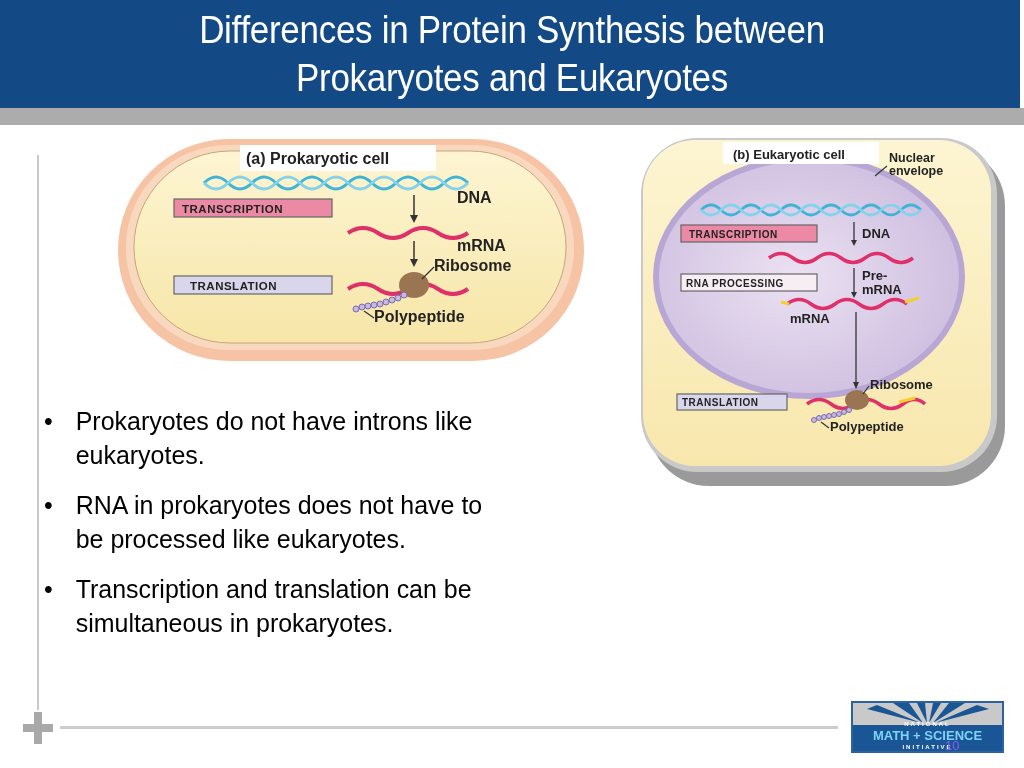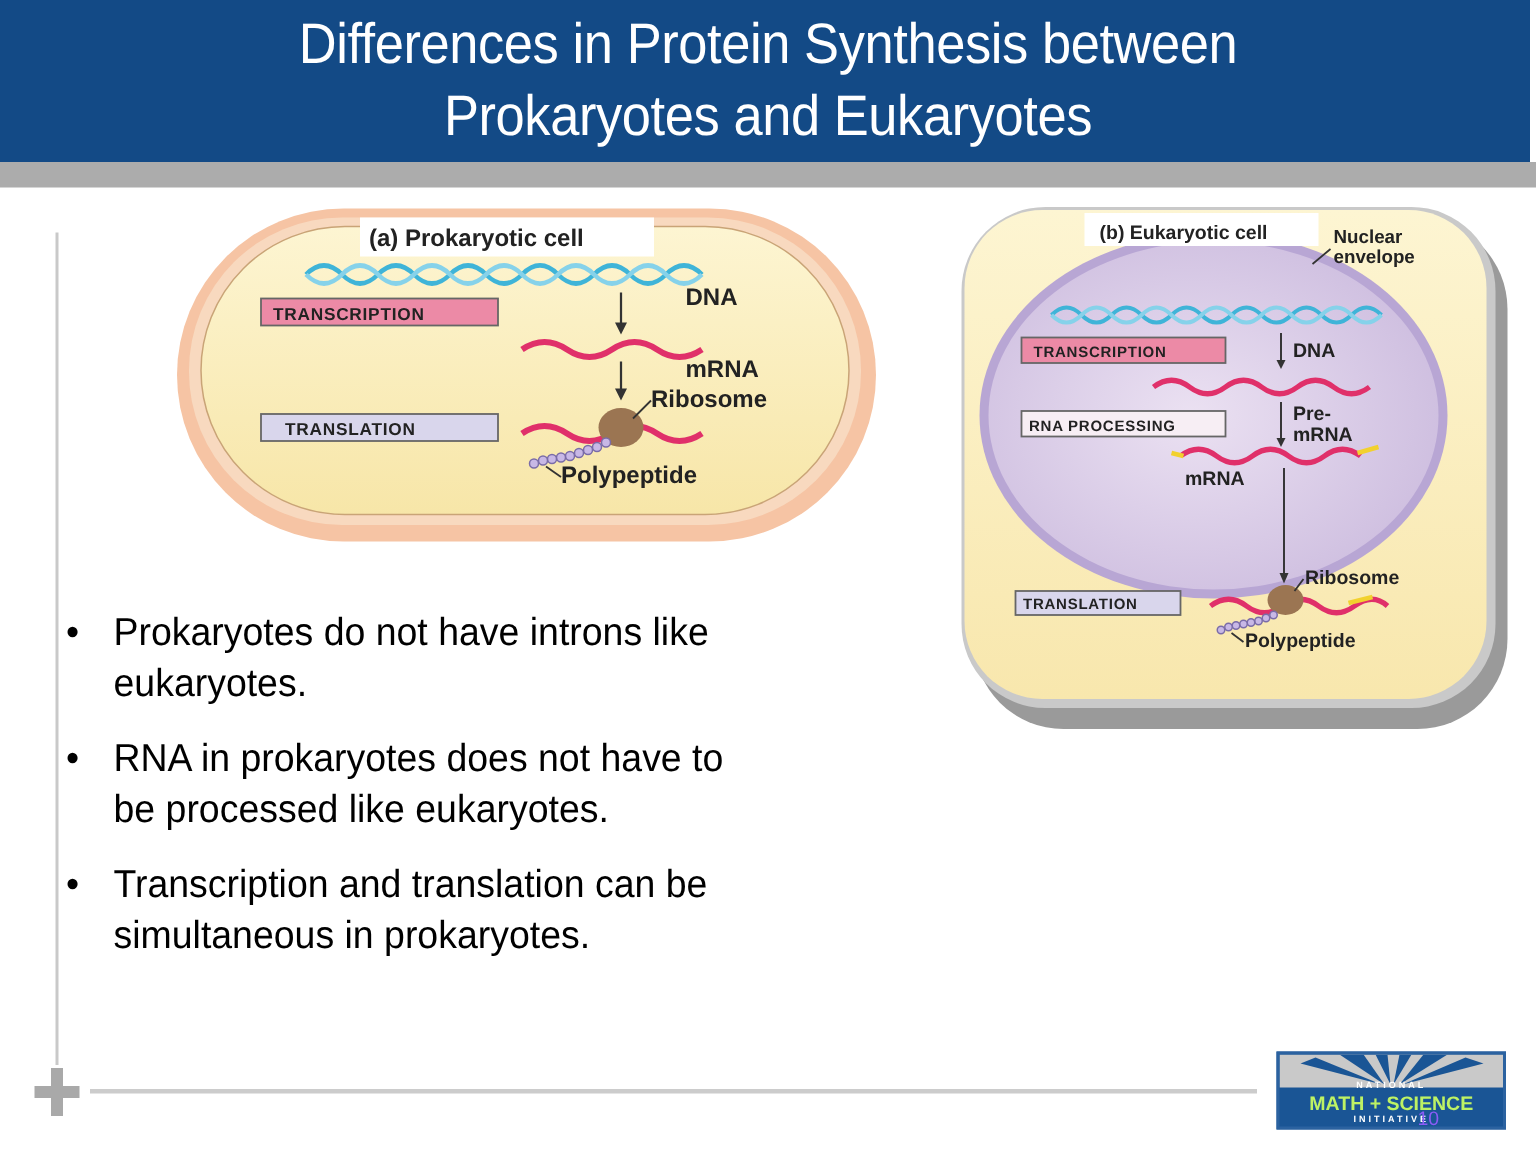--- a/index.html
+++ b/index.html
@@ -10,21 +10,21 @@
   .vline { position: absolute; left: 37px; top: 155px; width: 2px; height: 555px; background: #c9c9c9; }
   .plus-h { position: absolute; left: 23px; top: 724px; width: 30px; height: 8px; background: #a9a9a9; }
   .plus-v { position: absolute; left: 34px; top: 712px; width: 8px; height: 32px; background: #a9a9a9; }
   .hline { position: absolute; left: 60px; top: 726px; width: 778px; height: 3px; background: #cccccc; }
   .bullets { position: absolute; left: 44px; top: 404px; width: 600px; margin: 0; padding: 0; list-style: none; }
   .bullets li { position: relative; padding-left: 33px; font-size: 26px; line-height: 34px; color: #000; margin-bottom: 16px; transform: scaleX(0.96); transform-origin: left; }
   .bullets li .dot { position: absolute; left: 0; top: 0; }
   .logo { position: absolute; left: 851px; top: 701px; width: 153px; height: 52px; background: #1a5595; border: 2px solid #2b62a0; box-sizing: border-box; overflow: hidden; }
   .logo .ray-bg { position: absolute; left: 0; top: 0; width: 100%; height: 22px; background: #c9c9c9; }
   .logo .l1 { position: absolute; left: 0; top: 18px; width: 100%; text-align: center; font-size: 6px; color: #fff; letter-spacing: 2px; font-weight: bold; }
-  .logo .l2 { position: absolute; left: 0; top: 25px; width: 100%; text-align: center; font-size: 13px; color: #bef264; font-weight: bold; }
+  .logo .l2 { position: absolute; left: 0; top: 25px; width: 100%; text-align: center; font-size: 13px; color: #7dd3fc; font-weight: bold; }
   .logo .l3 { position: absolute; left: 0; top: 41px; width: 100%; text-align: center; font-size: 6px; color: #fff; letter-spacing: 2px; font-weight: bold; }
   .slide-num { position: absolute; left: 945px; top: 738px; font-size: 13px; color: #8b5cf6; }
   .diagram { position: absolute; }
   .lbl { font-family: "Liberation Sans", sans-serif; font-weight: bold; fill: #222; }
   .box-lbl { font-family: "Liberation Sans", sans-serif; font-weight: bold; fill: #222; letter-spacing: 0.5px; }
 </style>
 </head>
 <body>
 
 <div class="header"></div>

